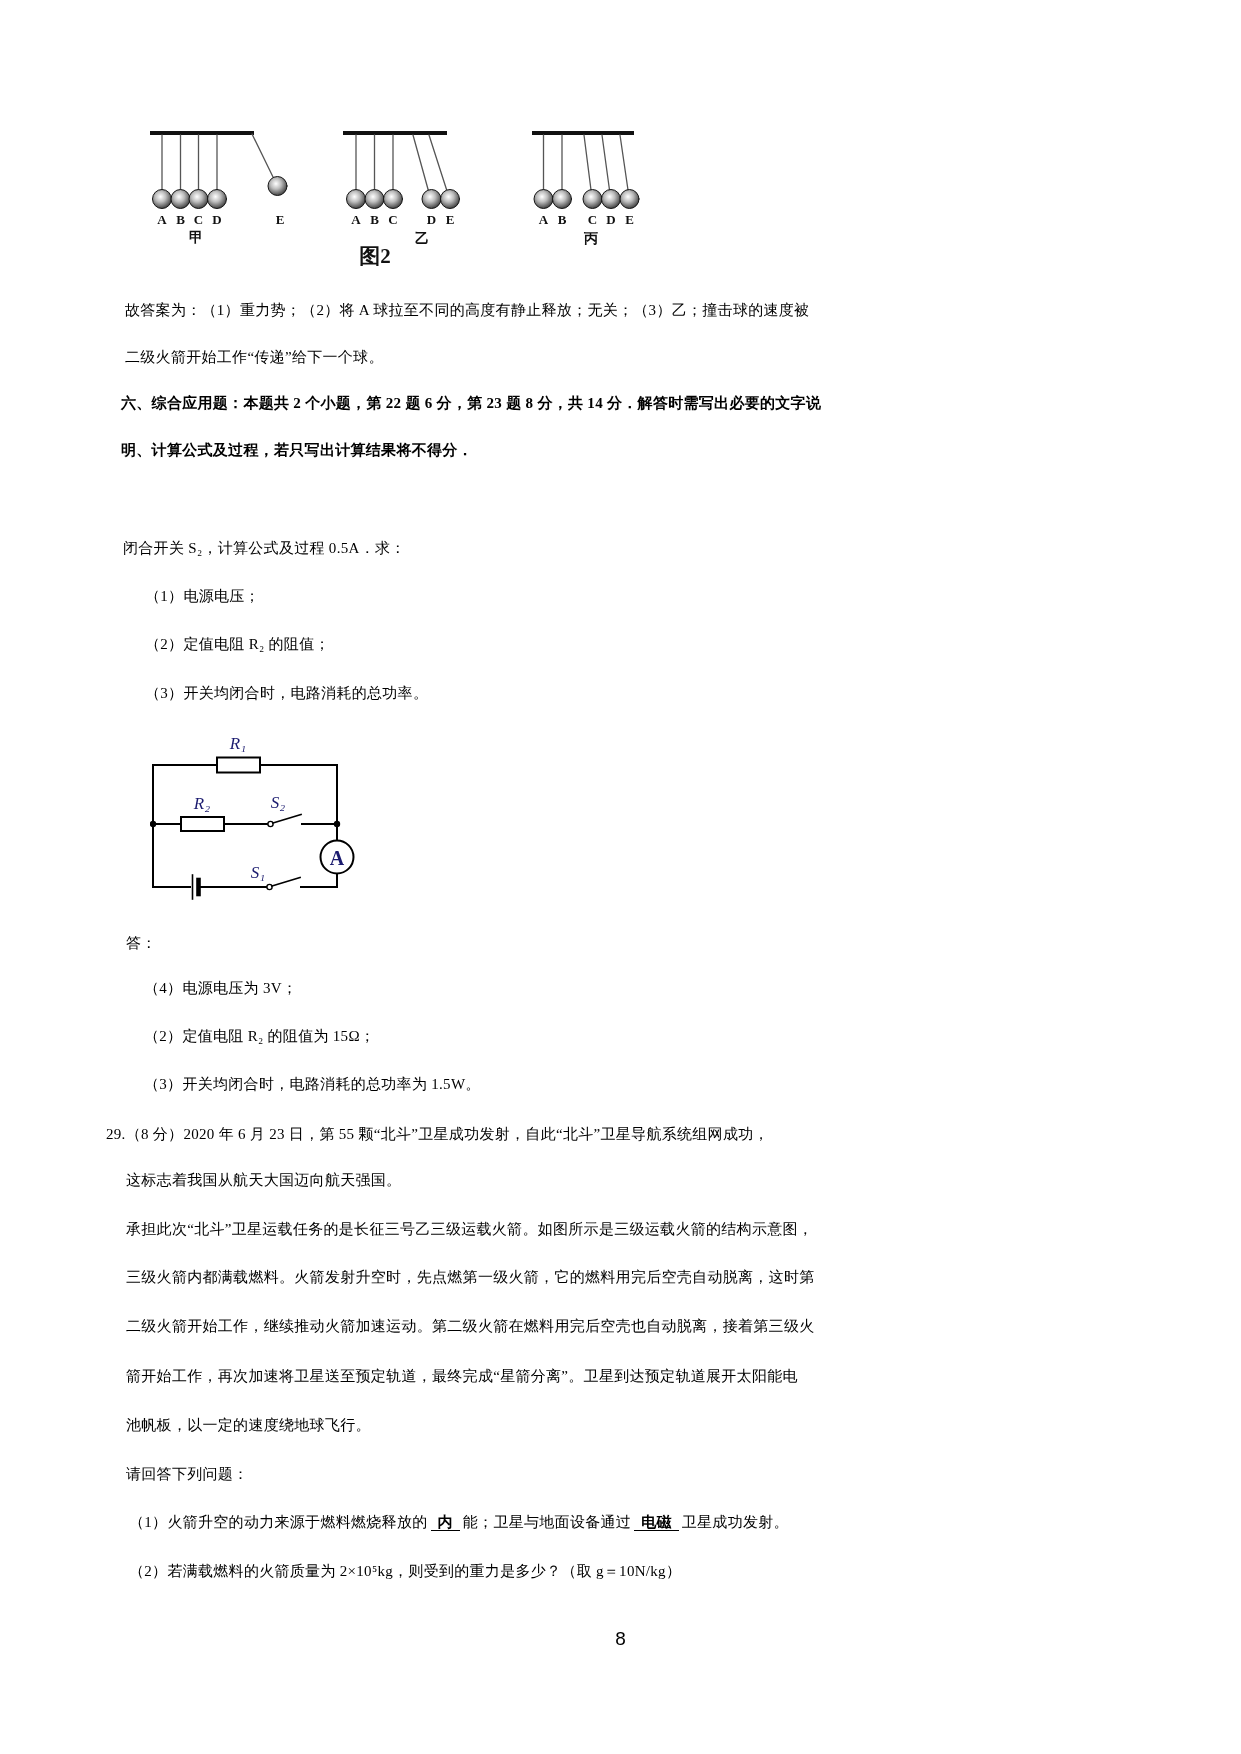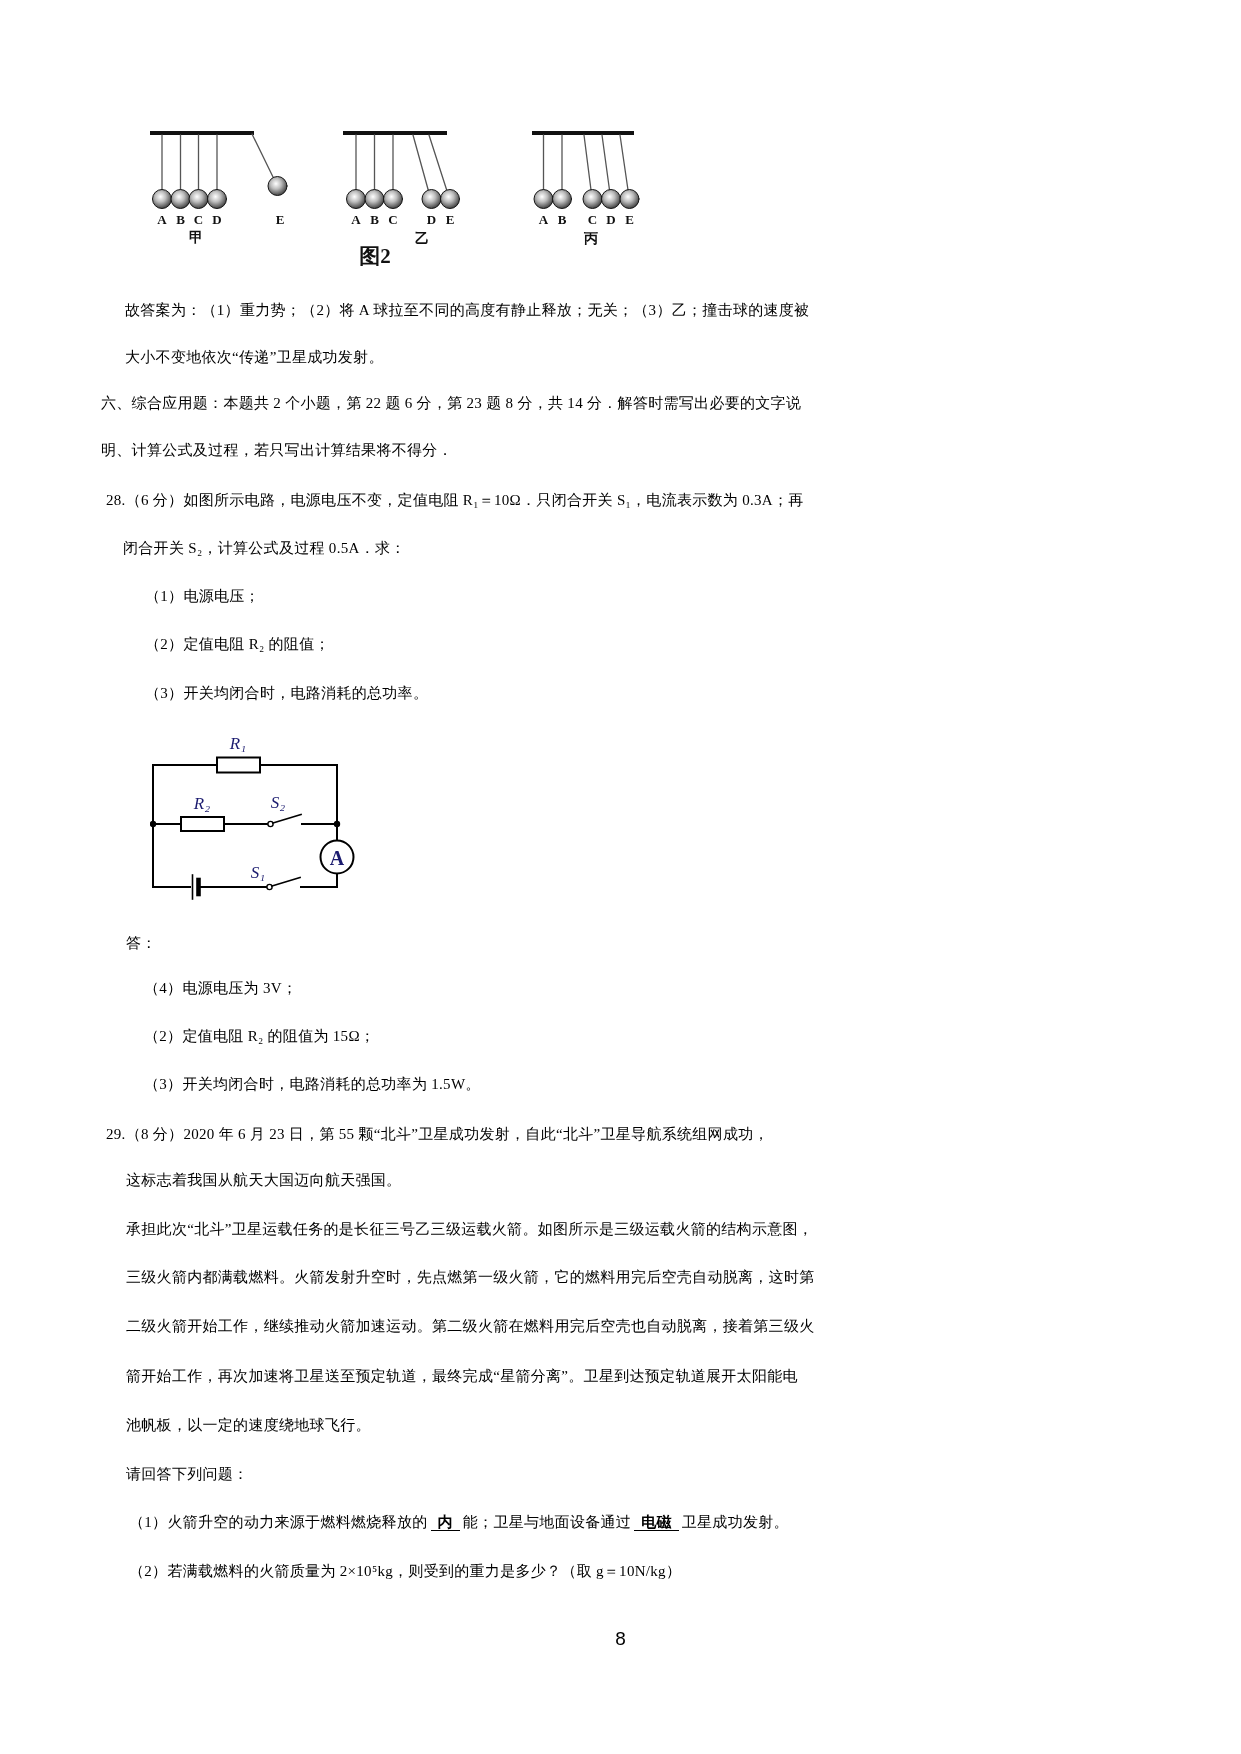--- a/index.html
+++ b/index.html
@@ -12,21 +12,21 @@
     color:#000;
     overflow:hidden;
   }
   .line{
     position:absolute;
     font-size:15px;
     line-height:26px;
     white-space:nowrap;
     letter-spacing:0.3px;
   }
-  .bold{font-weight:normal;}
+  .bold{font-weight:bold;margin-left:20px;}
   .blank{
     font-weight:bold;
     border-bottom:1.6px solid #000;
     padding:0 7px;
     margin:0 3px;
   }
   .pageno{
     position:absolute;
     top:1628px;left:0;width:100%;
     text-align:center;
@@ -125,26 +125,25 @@
         <text x="437" y="121">B</text>
         <text x="467.5" y="121">C</text>
         <text x="486" y="121">D</text>
         <text x="504.5" y="121">E</text>
         <text x="466" y="140" font-size="14">丙</text>
       </g>
     </g>
   </svg>
 
   <div class="line" style="left:125px;top:297px">故答案为：（1）重力势；（2）将 A 球拉至不同的高度有静止释放；无关；（3）乙；撞击球的速度被</div>
-  <div class="line" style="left:125px;top:344px">大小不变地依次“传递”卫星成功发射。</div>
+  <div class="line" style="left:125px;top:344px">二级火箭开始工作“传递”给下一个球。</div>
 
   <div class="line bold" style="left:101px;top:390px">六、综合应用题：本题共 2 个小题，第 22 题 6 分，第 23 题 8 分，共 14 分．解答时需写出必要的文字说</div>
   <div class="line bold" style="left:101px;top:437px">明、计算公式及过程，若只写出计算结果将不得分．</div>
 
-  <div class="line" style="left:106px;top:487px">28.（6 分）如图所示电路，电源电压不变，定值电阻 R₁＝10Ω．只闭合开关 S₁，电流表示数为 0.3A；再</div>
   <div class="line" style="left:123px;top:535px">闭合开关 S₂，计算公式及过程 0.5A．求：</div>
   <div class="line" style="left:145px;top:583px">（1）电源电压；</div>
   <div class="line" style="left:145px;top:631px">（2）定值电阻 R₂ 的阻值；</div>
   <div class="line" style="left:145px;top:680px">（3）开关均闭合时，电路消耗的总功率。</div>
 
   <svg style="left:150px;top:728px;" width="212" height="180" viewBox="0 0 212 180">
     <g stroke="#000" stroke-width="2" fill="none" stroke-linecap="square">
 
       <line x1="3" y1="37" x2="3" y2="159"></line>
       <line x1="187" y1="37" x2="187" y2="113"></line>

